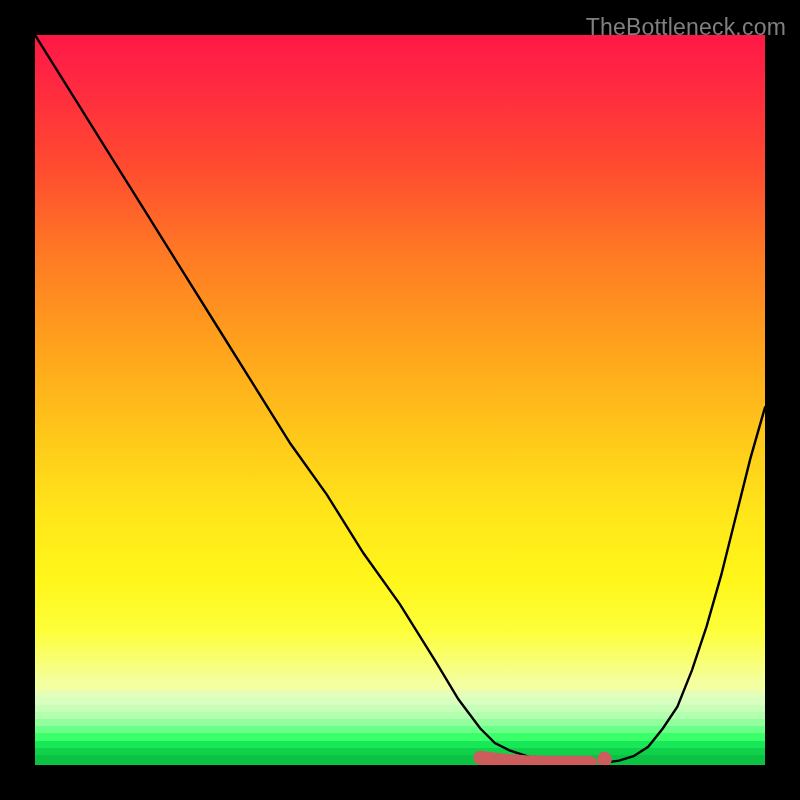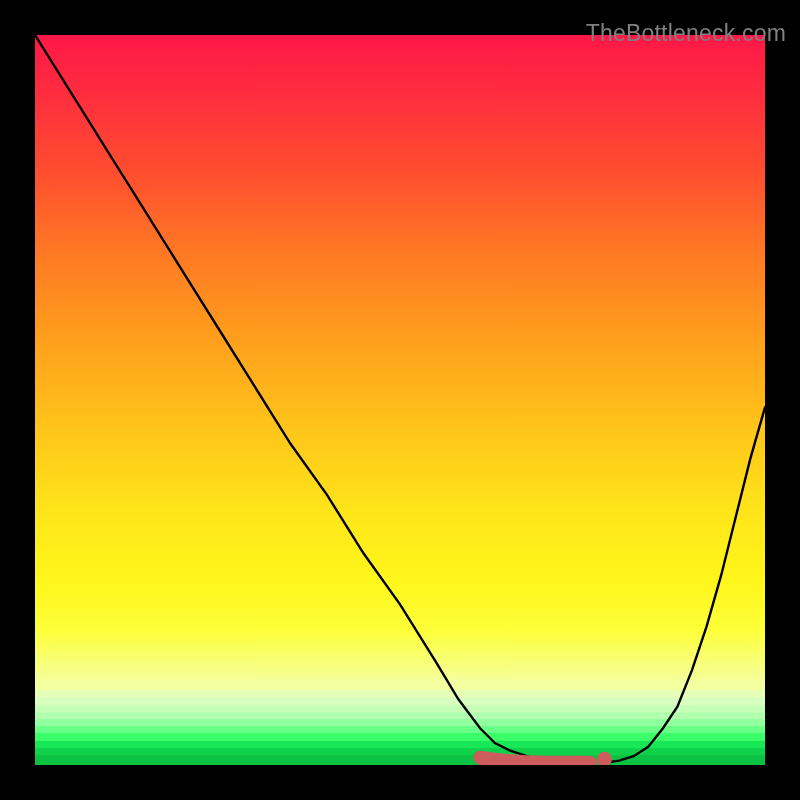--- a/index.html
+++ b/index.html
@@ -8,21 +8,21 @@
 
   .outer {
     width: 800px;
     height: 800px;
     background: #000;
     position: relative;
   }
 
   .watermark {
     position: absolute;
-    top: 20px;
+    top: 14px;
     right: 14px;
     color: #808080;
     font-size: 23px;
     font-family: Arial, sans-serif;
     letter-spacing: 0.2px;
     z-index: 10;
   }
 
   .plot-frame {
     position: absolute;

